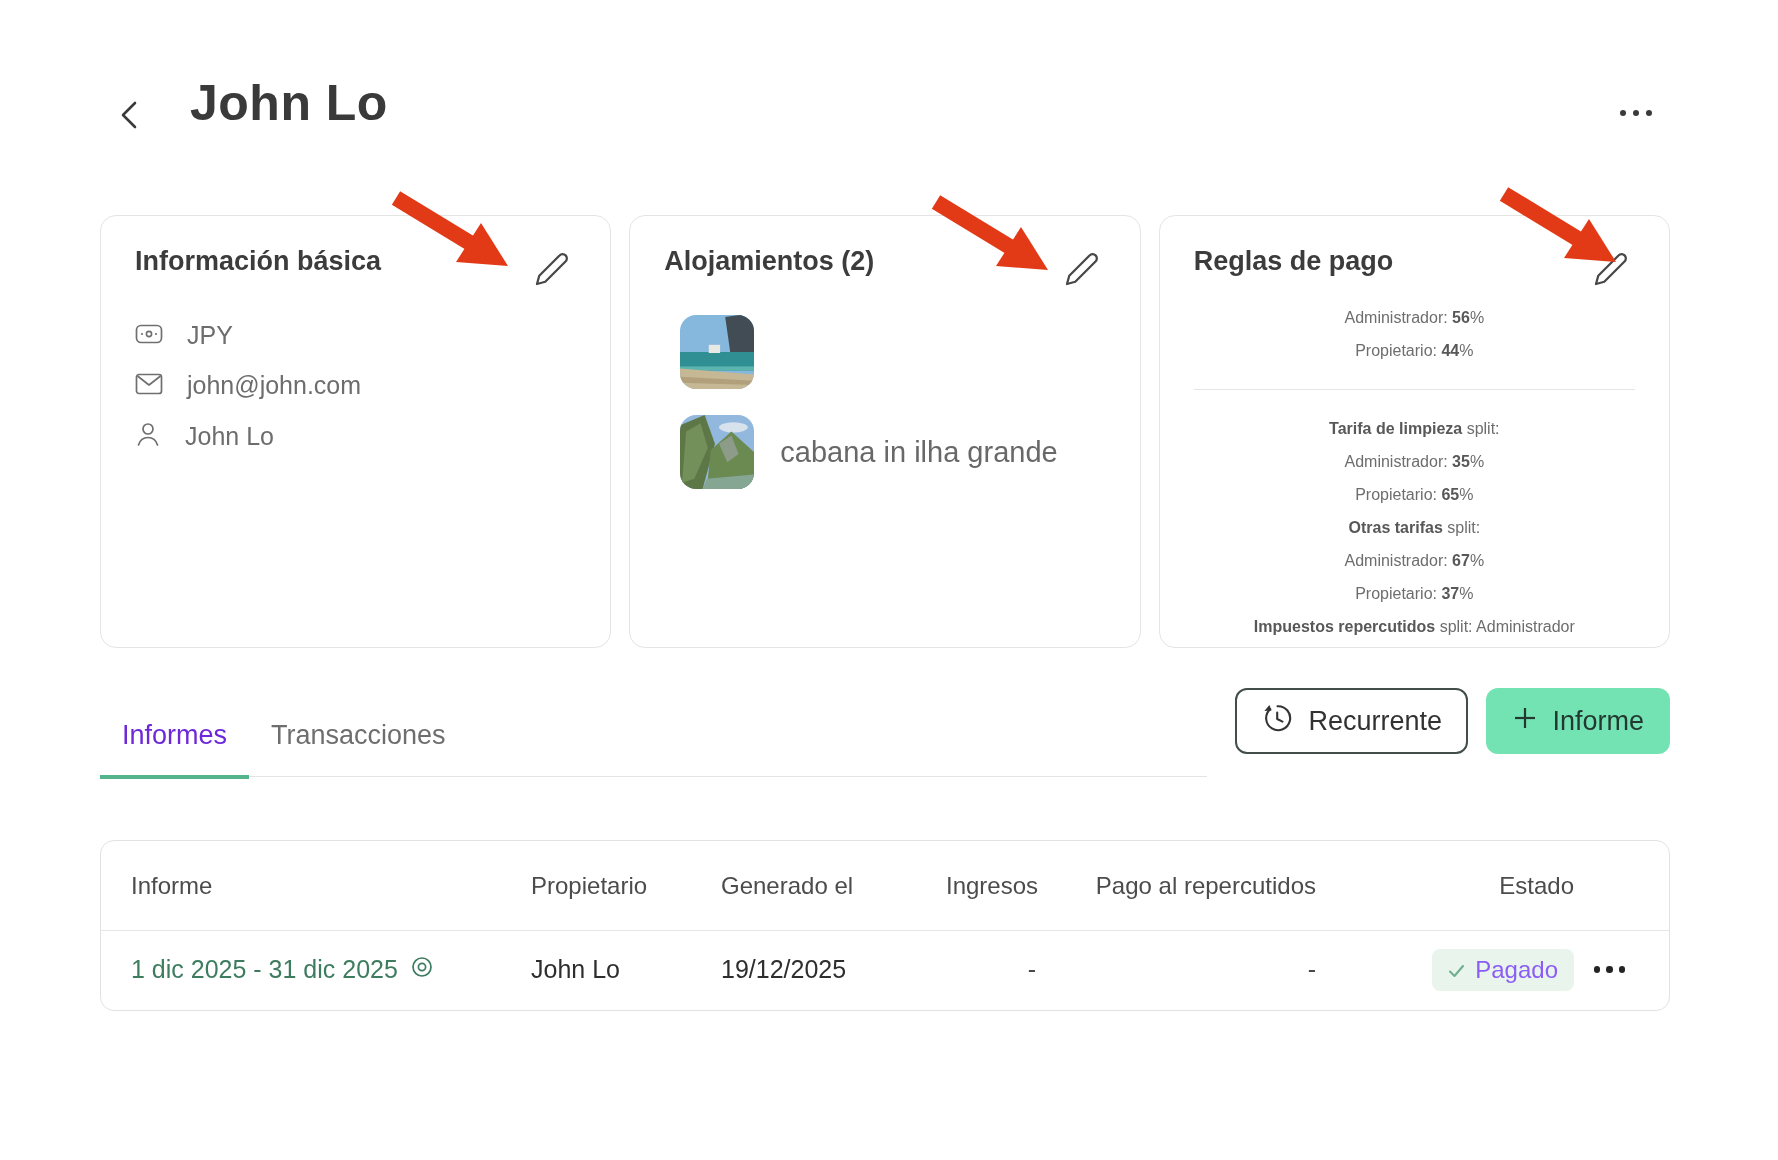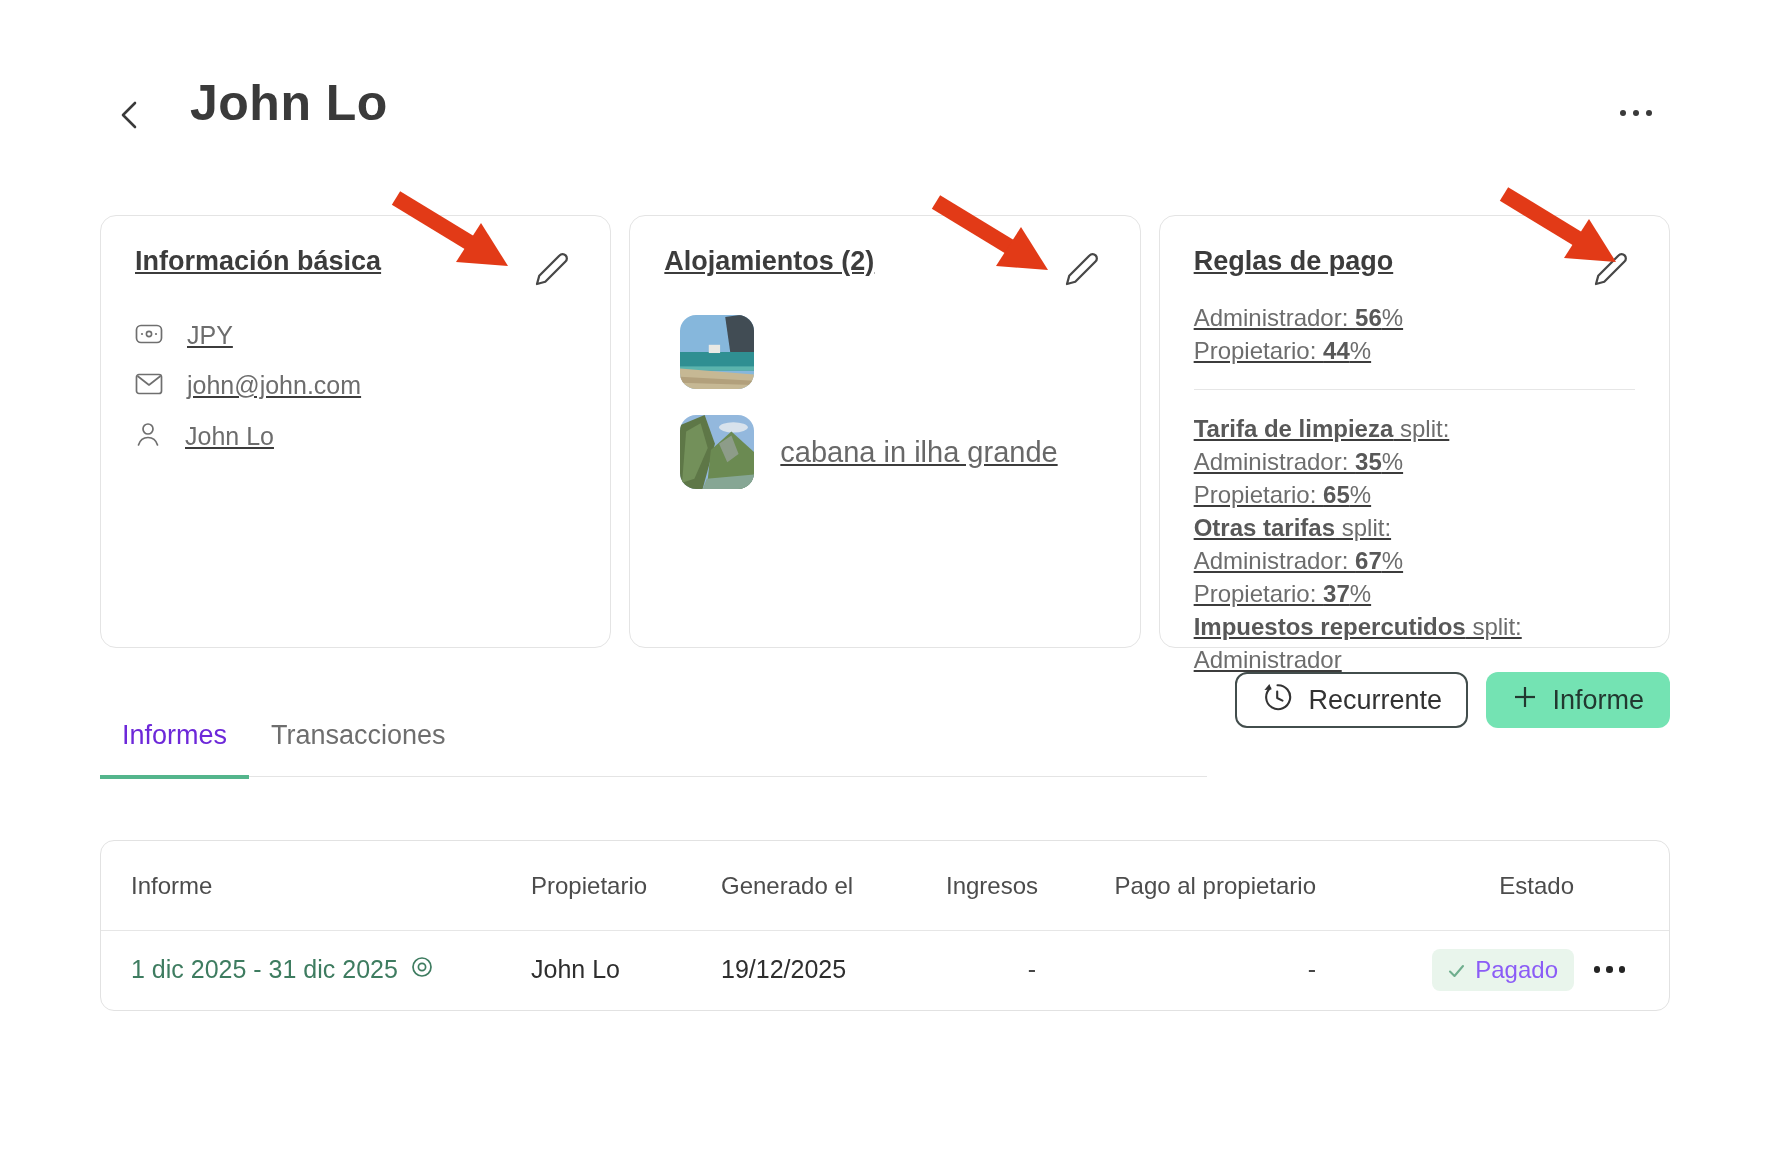--- a/index.html
+++ b/index.html
@@ -6,21 +6,21 @@
   body{font-family:"Liberation Sans", sans-serif; color:#3c3c3c;}
   .page{position:relative;width:1778px;height:1160px;background:#fff;overflow:hidden;}
 
   
   .back-btn{position:absolute;left:112px;top:96px;width:36px;height:40px;cursor:pointer;background:none;border:none;padding:0;}
   .page-title{position:absolute;left:190px;top:74px;font-size:50px;font-weight:700;color:#3a3a3a;letter-spacing:.5px;}
   .page-menu{position:absolute;left:1620px;top:110px;display:flex;gap:7px;cursor:pointer;}
   .page-menu .dot{width:6px;height:6px;border-radius:50%;background:#3a3a3a;}
 
   
-  .cards{position:absolute;left:100px;top:215px;width:1570px;height:433px;display:flex;gap:18px;text-decoration:underline;}
+  .cards{position:absolute;left:100px;top:215px;width:1570px;height:433px;display:flex;gap:18px;}
   .card{flex:1;border:1.5px solid #e4e4e4;border-radius:16px;background:#fff;position:relative;padding:30px 34px;box-sizing:border-box;}
   .card-title{font-size:27px;font-weight:600;color:#3c3c3c;}
   .edit-btn{position:absolute;top:34px;right:38px;width:40px;height:40px;background:none;border:none;padding:0;cursor:pointer;}
 
   
   .info-rows{margin-top:44px;}
   .info-row{display:flex;align-items:center;gap:24px;margin-bottom:21px;}
   .info-row svg{flex:0 0 auto;}
   .info-text{font-size:25px;color:#6d6d6d;}
 
@@ -28,32 +28,32 @@
   .listing-list{margin-top:38px;padding-left:16px;}
   .listing-item{display:flex;gap:26px;margin-bottom:26px;cursor:pointer;}
   .listing-item.centered{align-items:center;}
   .thumb{width:74px;height:74px;border-radius:16px;overflow:hidden;flex:0 0 auto;}
   .listing-name{font-size:29px;color:#686868;margin-top:4px;}
   .listing-sub{font-size:25px;color:#6d6d6d;margin-top:10px;}
   .listing-item.centered .listing-name{margin-top:0;}
 
   
   .rules{margin-top:24px;}
-  .rule-line{font-size:24px;line-height:33px;color:#6d6d6d;}
+  .rule-line{font-size:16px;line-height:33px;color:#6d6d6d;text-align:center;}
   .rule-line .b{font-weight:700;color:#585858;}
   .rules-divider{border:none;border-top:1.5px solid #e6e6e6;margin:22px 0;}
 
   
   .annot{position:absolute;width:120px;height:80px;pointer-events:none;z-index:5;}
 
   
   .tabs-row{position:absolute;left:100px;top:712px;width:1107px;border-bottom:1.5px solid #e4e4e4;display:flex;}
   .tab{font-size:27px;padding:8px 22px 24px;border-bottom:4px solid transparent;margin-bottom:-3px;color:#6e6e6e;cursor:pointer;background:none;}
   .tab.active{color:#6d28d9;border-bottom-color:#54b58c;}
-  .btn{position:absolute;top:672px;height:56px;display:flex;align-items:center;border-radius:12px;font-size:27px;cursor:pointer;box-sizing:border-box;}
+  .btn{position:absolute;top:688px;height:66px;display:flex;align-items:center;border-radius:12px;font-size:27px;cursor:pointer;box-sizing:border-box;}
   .btn-outline{right:310px;border:2.5px solid #424d4c;background:#fff;color:#323232;gap:15px;padding:0 24px;}
   .btn-primary{right:108px;border:none;background:#74e3b3;color:#223830;gap:14px;padding:0 26px;}
 
   
   .report-table{position:absolute;left:100px;top:840px;width:1570px;height:171px;border:1.5px solid #e2e2e2;border-radius:14px;box-sizing:border-box;background:#fff;}
   .tr{display:grid;grid-template-columns:400px 190px 225px 90px 280px 258px 1fr;align-items:center;padding:0 30px;box-sizing:border-box;}
   .tr.head{height:90px;border-bottom:1.5px solid #e6e6e6;font-size:24px;color:#4c4c4c;}
   .tr.row{height:77px;font-size:25px;color:#2e2e2e;}
   .cell-r{text-align:right;}
   .cell-estado{padding-left:58px;text-align:right;}
@@ -230,21 +230,21 @@
     </span>
     <span>Informe</span>
   </button>
 
   <div class="report-table">
     <div class="tr head">
       <div>Informe</div>
       <div>Propietario</div>
       <div>Generado el</div>
       <div class="cell-r">Ingresos</div>
-      <div class="cell-r">Pago al propietario</div>
+      <div class="cell-r">Pago al repercutidos</div>
       <div class="cell-estado">Estado</div>
       <div></div>
     </div>
     <div class="tr row">
       <div class="report-link">
         <span>1 dic 2025 - 31 dic 2025</span>
         <span>
           <svg width="24" height="24" viewBox="0 0 24 24">
               <circle cx="12" cy="12" r="9" fill="none" stroke="#3e7c60" stroke-width="1.7"></circle>
               <circle cx="12" cy="12" r="3.6" fill="none" stroke="#3e7c60" stroke-width="1.7"></circle>

